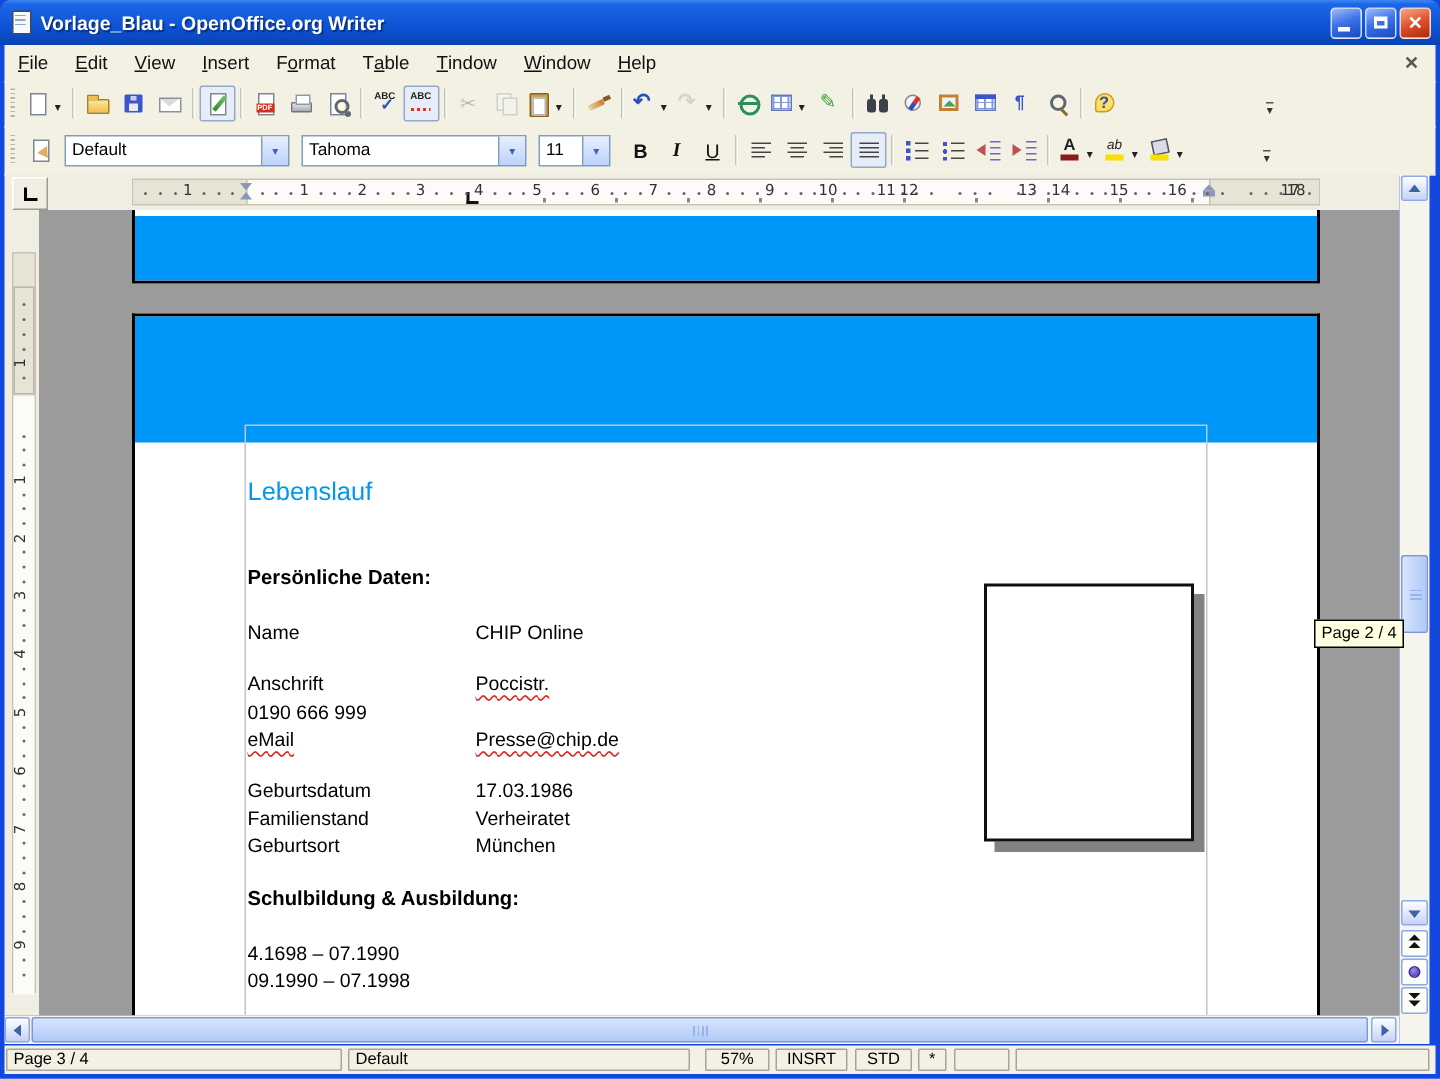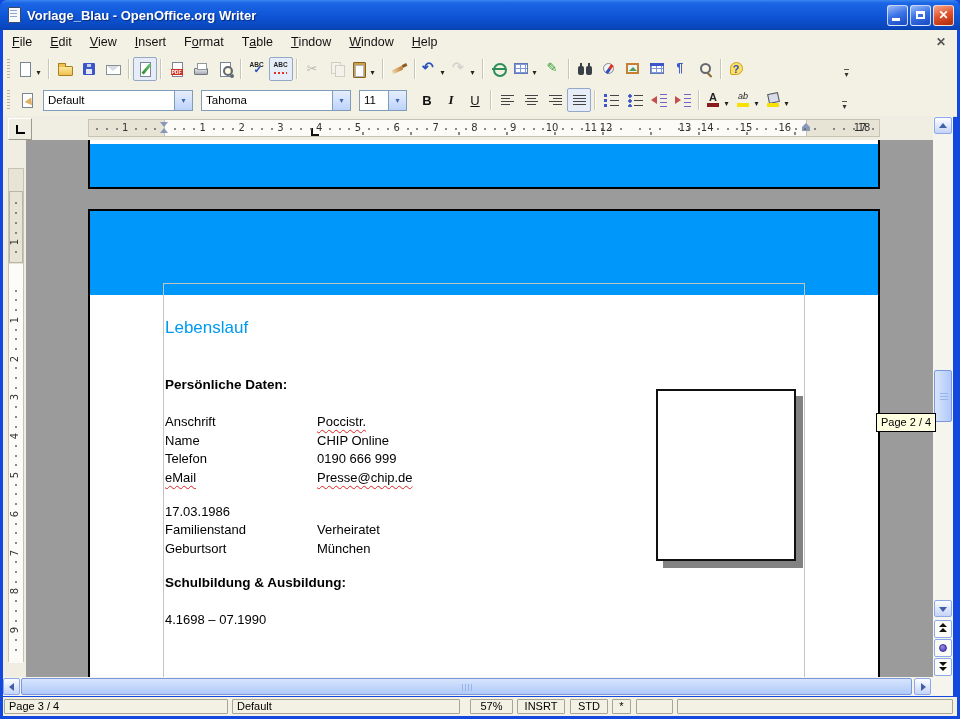--- a/index.html
+++ b/index.html
@@ -619,51 +619,52 @@
   <div class="docview" style="background: rgb(155, 155, 155);">
     <div class="page2">
       <div class="bluebar" style="background: rgb(0, 151, 250);"></div>
     </div>
     <div class="page3">
       <div class="bluebar" style="background: rgb(0, 151, 250);"></div>
       <div class="tframe">
         <div class="doc-heading" style="color: rgb(0, 153, 240);">Lebenslauf</div>
         <div class="doc-section s1">Persönliche Daten:</div>
         <div class="doc-rows" id="doc-rows">
+            <div class="drow">
+              <span class="dlbl">Name</span>
+              <span class="dval">CHIP Online</span>
+            </div>
             <div class="drow gap">
               <span class="dlbl">Anschrift</span>
               <span class="dval sp">Poccistr.</span>
             </div>
             <div class="drow">
-              <span class="dlbl">Name</span>
-              <span class="dval">CHIP Online</span>
-            </div>
-            <div class="drow">
-              <span class="dlbl">Telefon</span>
               <span class="dval">0190 666 999</span>
             </div>
             <div class="drow">
               <span class="dlbl sp">eMail</span>
               <span class="dval sp">Presse@chip.de</span>
             </div>
             <div class="drow gap">
+              <span class="dlbl">Geburtsdatum</span>
               <span class="dval">17.03.1986</span>
             </div>
             <div class="drow">
               <span class="dlbl">Familienstand</span>
               <span class="dval">Verheiratet</span>
             </div>
             <div class="drow">
               <span class="dlbl">Geburtsort</span>
               <span class="dval">München</span>
             </div>
           </div>
         <div class="doc-section s2">Schulbildung &amp; Ausbildung:</div>
         <div class="doc-lines" id="doc-lines">
             <div class="dline">4.1698 – 07.1990</div>
+            <div class="dline">09.1990 – 07.1998</div>
           </div>
       </div>
     </div>
     <div class="photo">
         <div class="blur"></div>
       </div>
   </div>
 
   <div class="tooltip" style="background: rgb(255, 255, 225);">Page 2 / 4</div>
 

